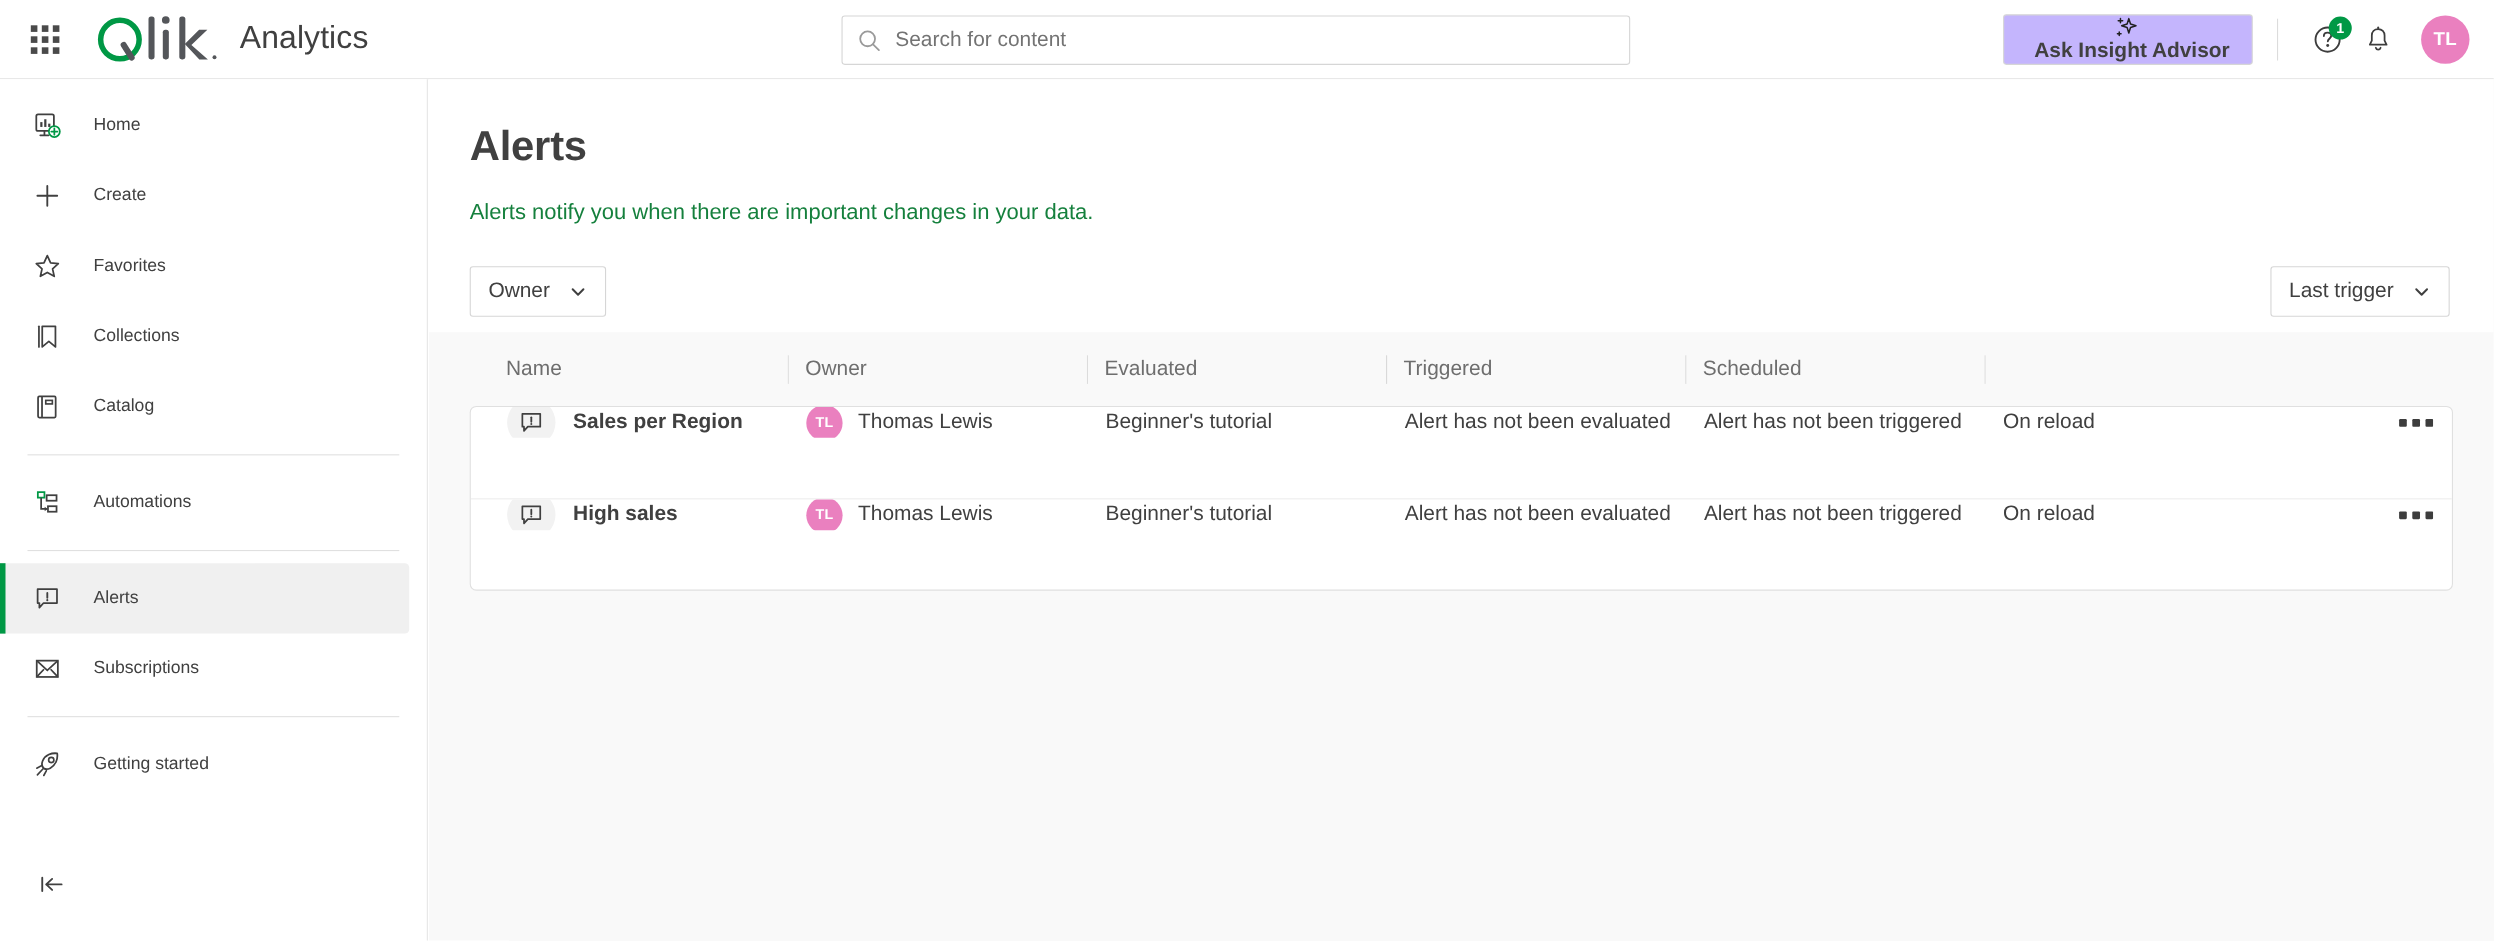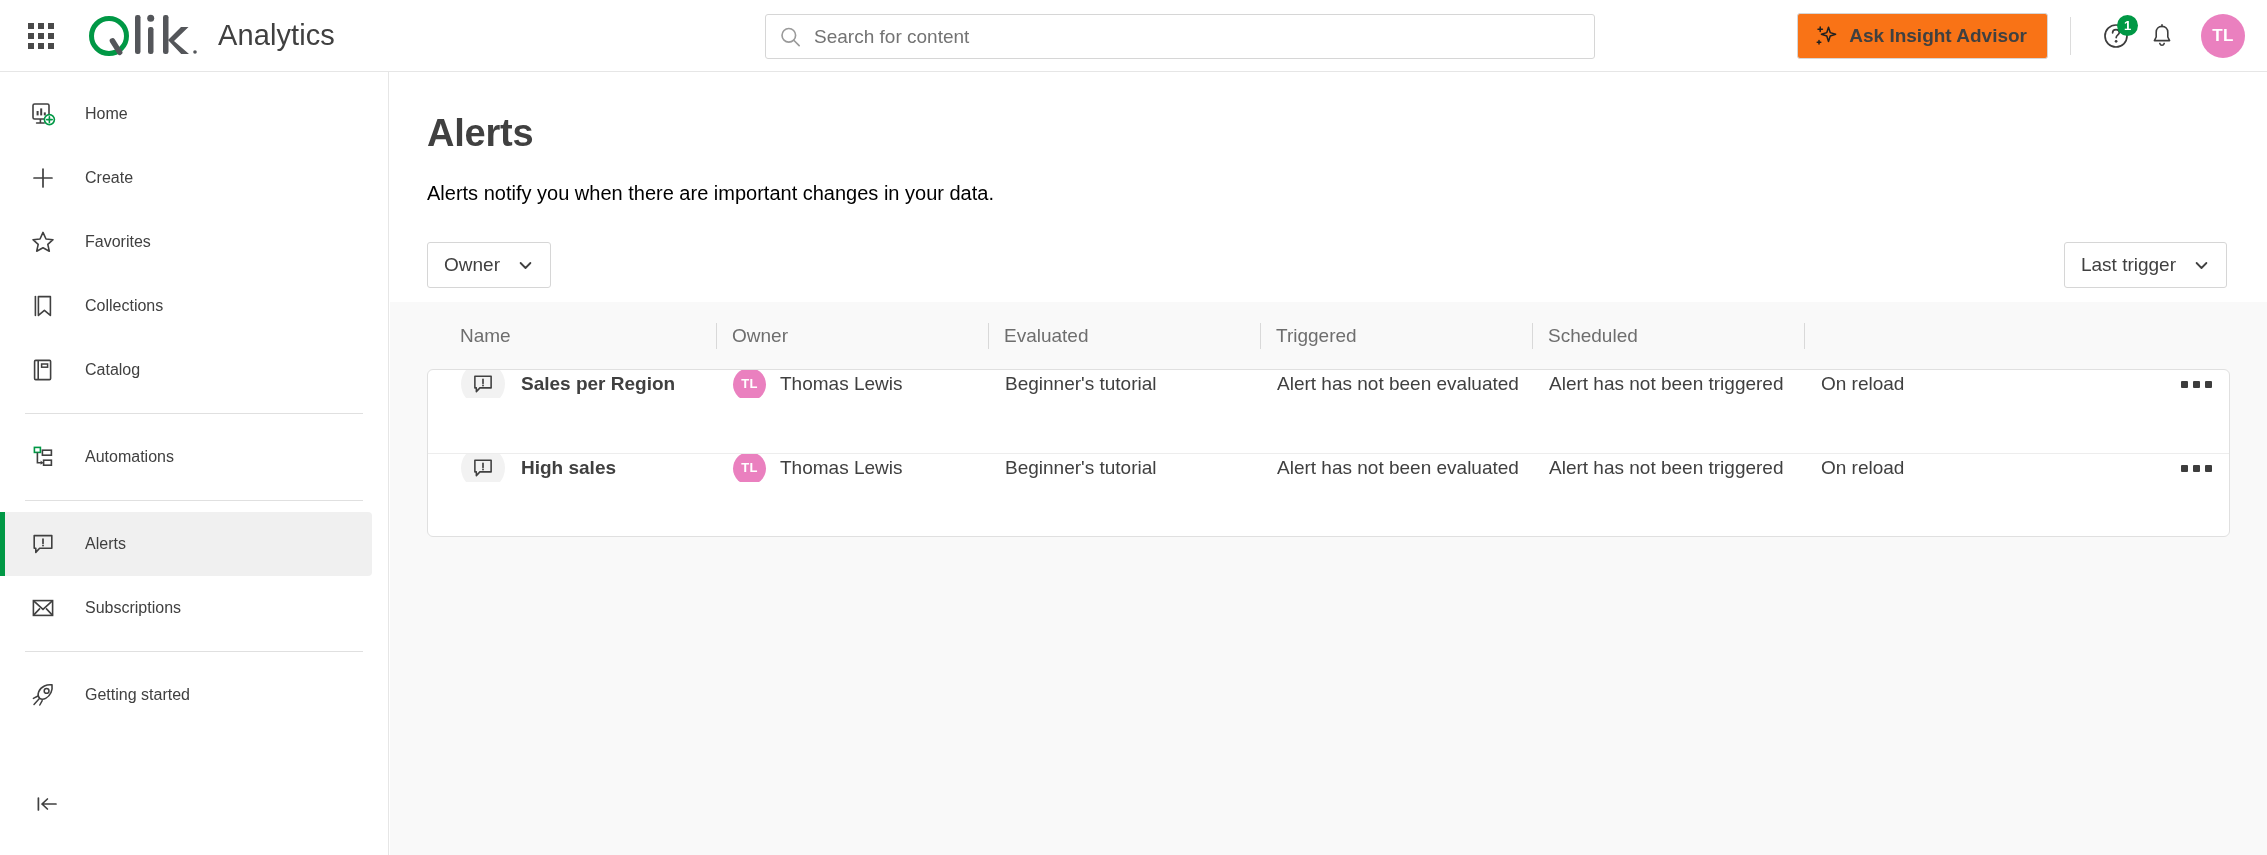--- a/index.html
+++ b/index.html
@@ -52,21 +52,21 @@
     font-size: 29px;
     color: #404040;
     font-weight: 400;
     letter-spacing: 0.1px;
   }
 
   .search-wrap {
     position: absolute;
     left: 765px;
     top: 14px;
-    width: 830px;
+    width: 717px;
     height: 45px;
   }
   .search-box {
     width: 100%; height: 100%;
     border: 1px solid #d6d6d6;
     border-radius: 3px;
     background: #fff;
     display: flex;
     align-items: center;
     padding: 0 14px;
@@ -92,26 +92,27 @@
     align-items: center;
     gap: 0;
   }
   .insight-btn {
     display: flex;
     align-items: center;
     height: 46px;
     padding: 0 20px 0 16px;
     border: 1px solid #d6d6d6;
     border-radius: 3px;
-    background: #f97316;
+    background: #c4b5fd;
     cursor: pointer;
     font-size: 19px;
     color: #404040;
     font-weight: 600;
     white-space: nowrap;
+    flex-direction: column;
   }
   .insight-btn span.lbl { margin-left: 11px; }
 
   .hdr-divider {
     width: 1px;
     height: 38px;
     background: #dcdcdc;
     margin: 0 22px;
   }
 
@@ -217,21 +218,21 @@
   }
   .page-title {
     font-size: 38px;
     font-weight: 600;
     color: #404040;
     letter-spacing: -0.2px;
   }
   .page-desc {
     margin-top: 27px;
     font-size: 20px;
-    color: #000000;
+    color: #15803d;
   }
   .filter-row {
     margin-top: 37px;
     display: flex;
     align-items: center;
     justify-content: space-between;
   }
   .dropdown {
     height: 46px;
     border: 1px solid #d6d6d6;

